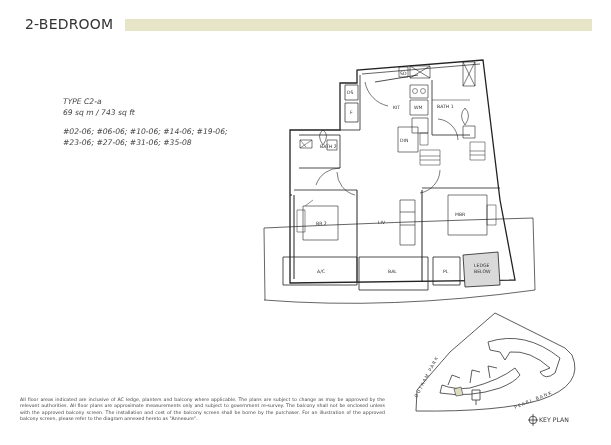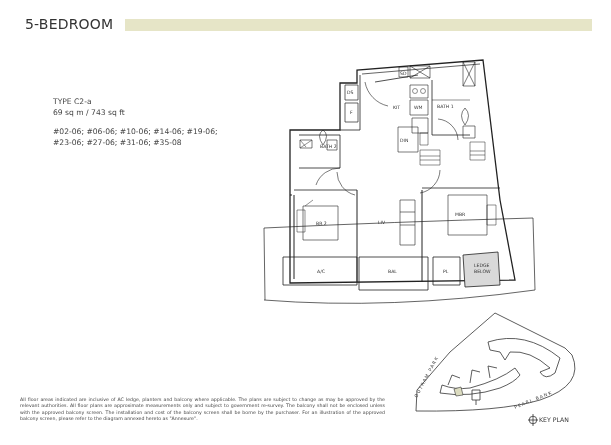--- a/index.html
+++ b/index.html
@@ -1,32 +1,32 @@
 <!DOCTYPE html>
 <html><head>
 <meta charset="utf-8">
 <style>
   html, body { margin: 0; padding: 0; background: #ffffff; }
   body { width: 611px; height: 445px; position: relative; overflow: hidden;
          font-family: "DejaVu Sans", sans-serif; color: #3a3a3a; }
   .title { position: absolute; left: 25px; top: 16px; font-size: 14px; letter-spacing: 0.2px; color: #333; }
   .title-bar { position: absolute; left: 125px; top: 19px; width: 467px; height: 12px; background: #e6e5c7; }
-  .unit-info { position: absolute; left: 53px; top: 96px; font-size: 7.6px; line-height: 11px; color: #444; }
+  .unit-info { position: absolute; left: 63px; top: 96px; font-size: 7.6px; line-height: 11px; color: #444; font-style: italic; }
   .unit-info .gap { height: 8px; }
   .plan { position: absolute; left: 0; top: 0; }
   .room-label { font-family: "DejaVu Sans", sans-serif; font-size: 4.6px; fill: #333; }
   .disclaimer { position: absolute; left: 20px; top: 397px; width: 365px; font-size: 4.7px; line-height: 6.3px; color: #444; text-align: justify; }
   .keyplan { position: absolute; left: 0; top: 0; }
   .street { font-family: "DejaVu Sans", sans-serif; font-size: 4.6px; fill: #444; letter-spacing: 1.2px; }
   .key-label { position: absolute; left: 539px; top: 416px; font-size: 6.2px; color: #333; }
 </style>
 </head>
 <body>
 
-<div class="title">5-BEDROOM</div>
+<div class="title">2-BEDROOM</div>
 <div class="title-bar"></div>
 
 <div class="unit-info">
   <div>TYPE C2-a</div>
   <div>69 sq m / 743 sq ft</div>
   <div class="gap"></div>
   <div>#02-06;  #06-06;  #10-06;  #14-06;  #19-06;</div>
   <div>#23-06;  #27-06;  #31-06;  #35-08</div>
 </div>
 

